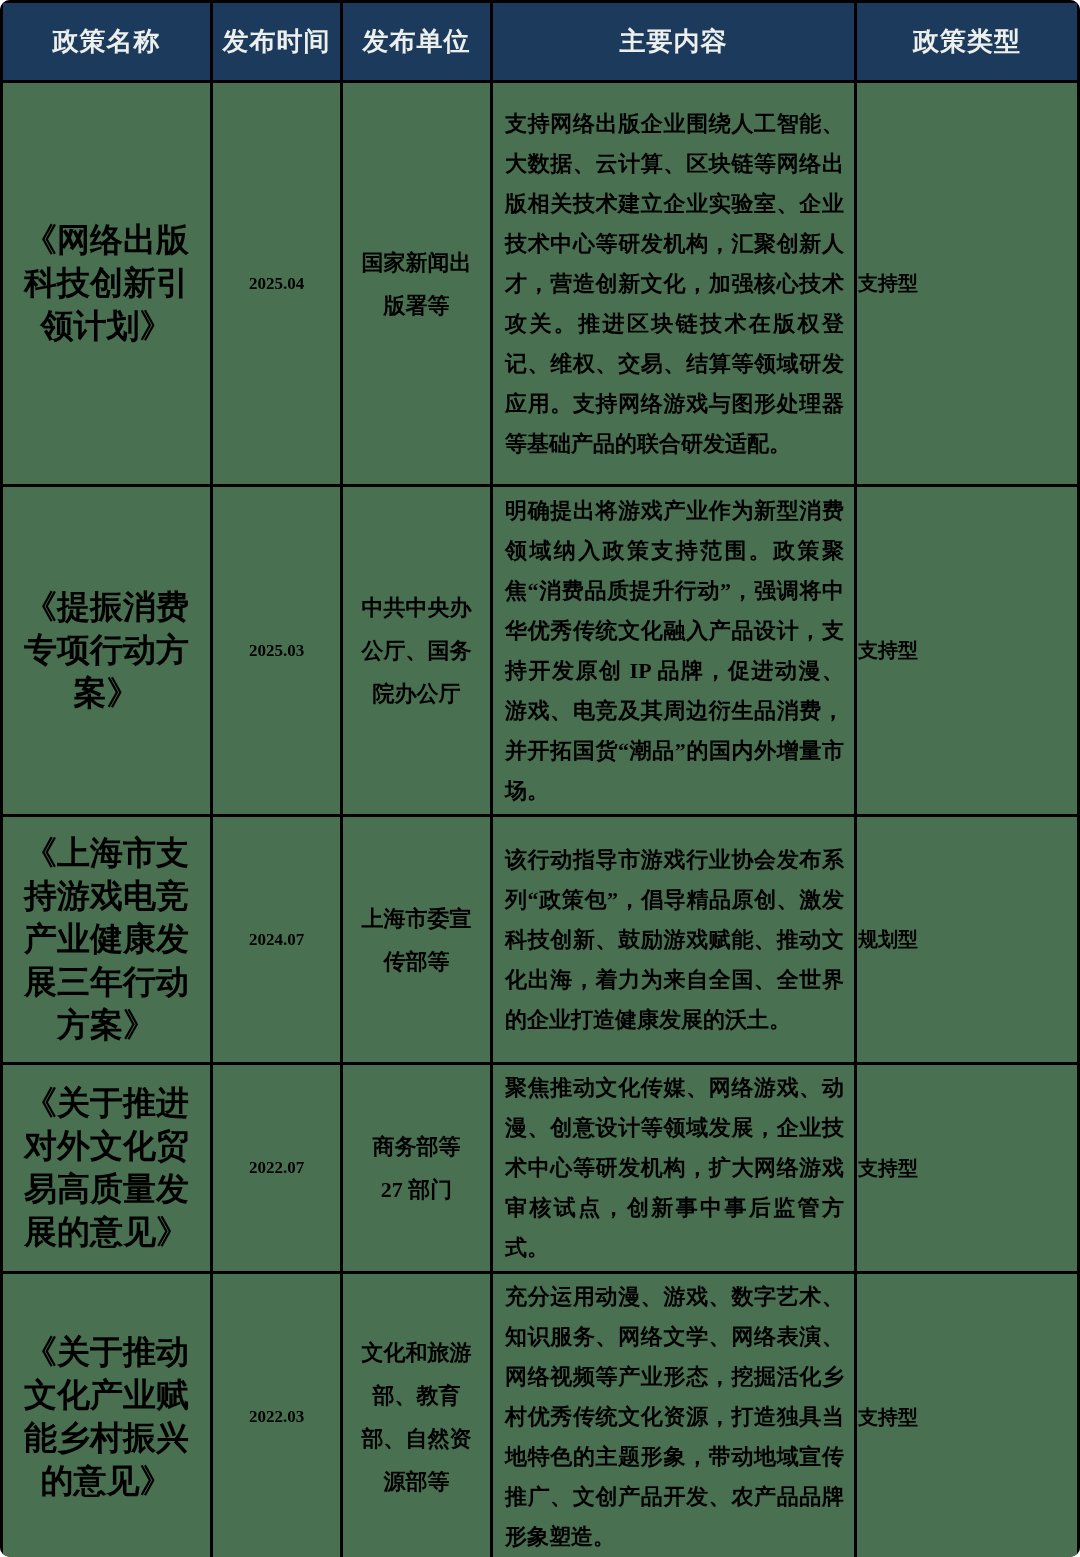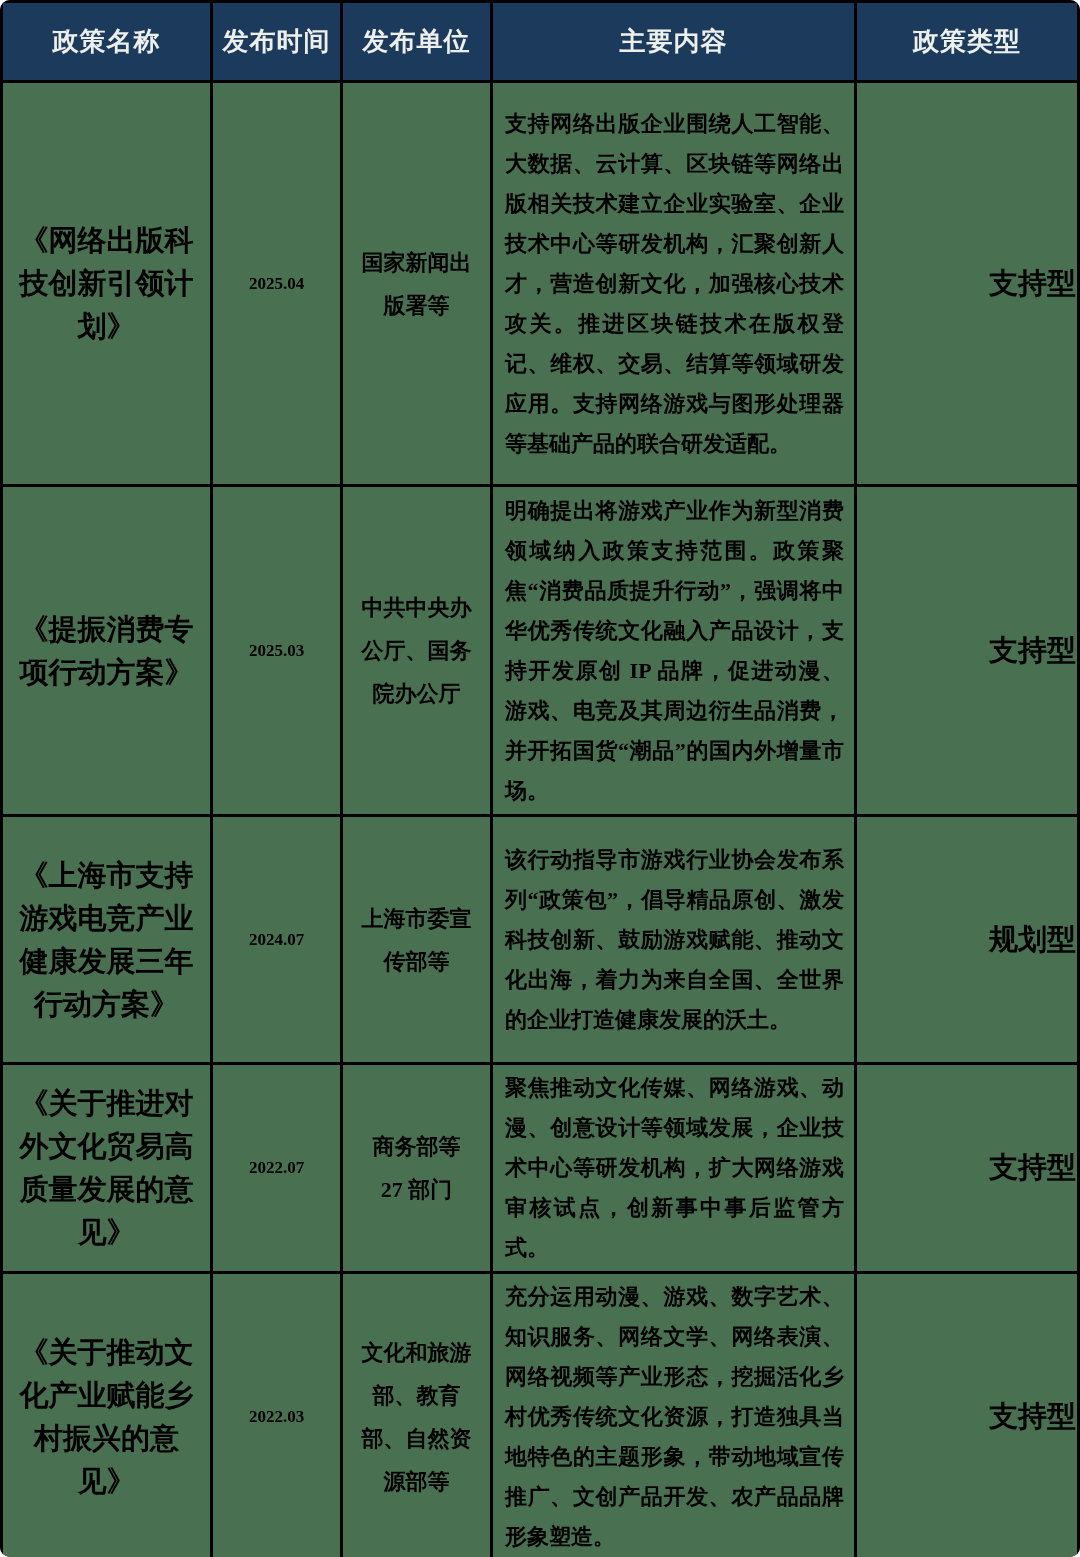--- a/index.html
+++ b/index.html
@@ -36,21 +36,21 @@
     font-size:26px;
     letter-spacing:1px;
     text-align:center;
     vertical-align:middle;
   }
   .policy-table td{
     background:#4a7052;
     vertical-align:middle;
   }
   .c-name{
-    font-size:29px;
+    font-size:33px;
     line-height:43px;
     text-align:center;
     padding:0 8px;
   }
   .c-date{
     font-size:17px;
     text-align:center;
   }
   .c-issuer{
     font-size:22px;
@@ -60,22 +60,22 @@
   }
   .c-content{
     font-size:22px;
     line-height:40px;
     text-align:justify;
     text-justify:inter-ideograph;
     vertical-align:top;
     padding:3px 10px 3px 12px;
   }
   .c-type{
-    font-size:29px;
-    text-align:right;
+    font-size:20px;
+    text-align:left;
   }
   tr.hdr{height:80px;}
   tr.r0{height:404px;}
   tr.r1{height:330px;}
   tr.r2{height:248px;}
   tr.r3{height:198px;}
   tr.r4{height:282px;}
 </style>
 </head>
 <body>

